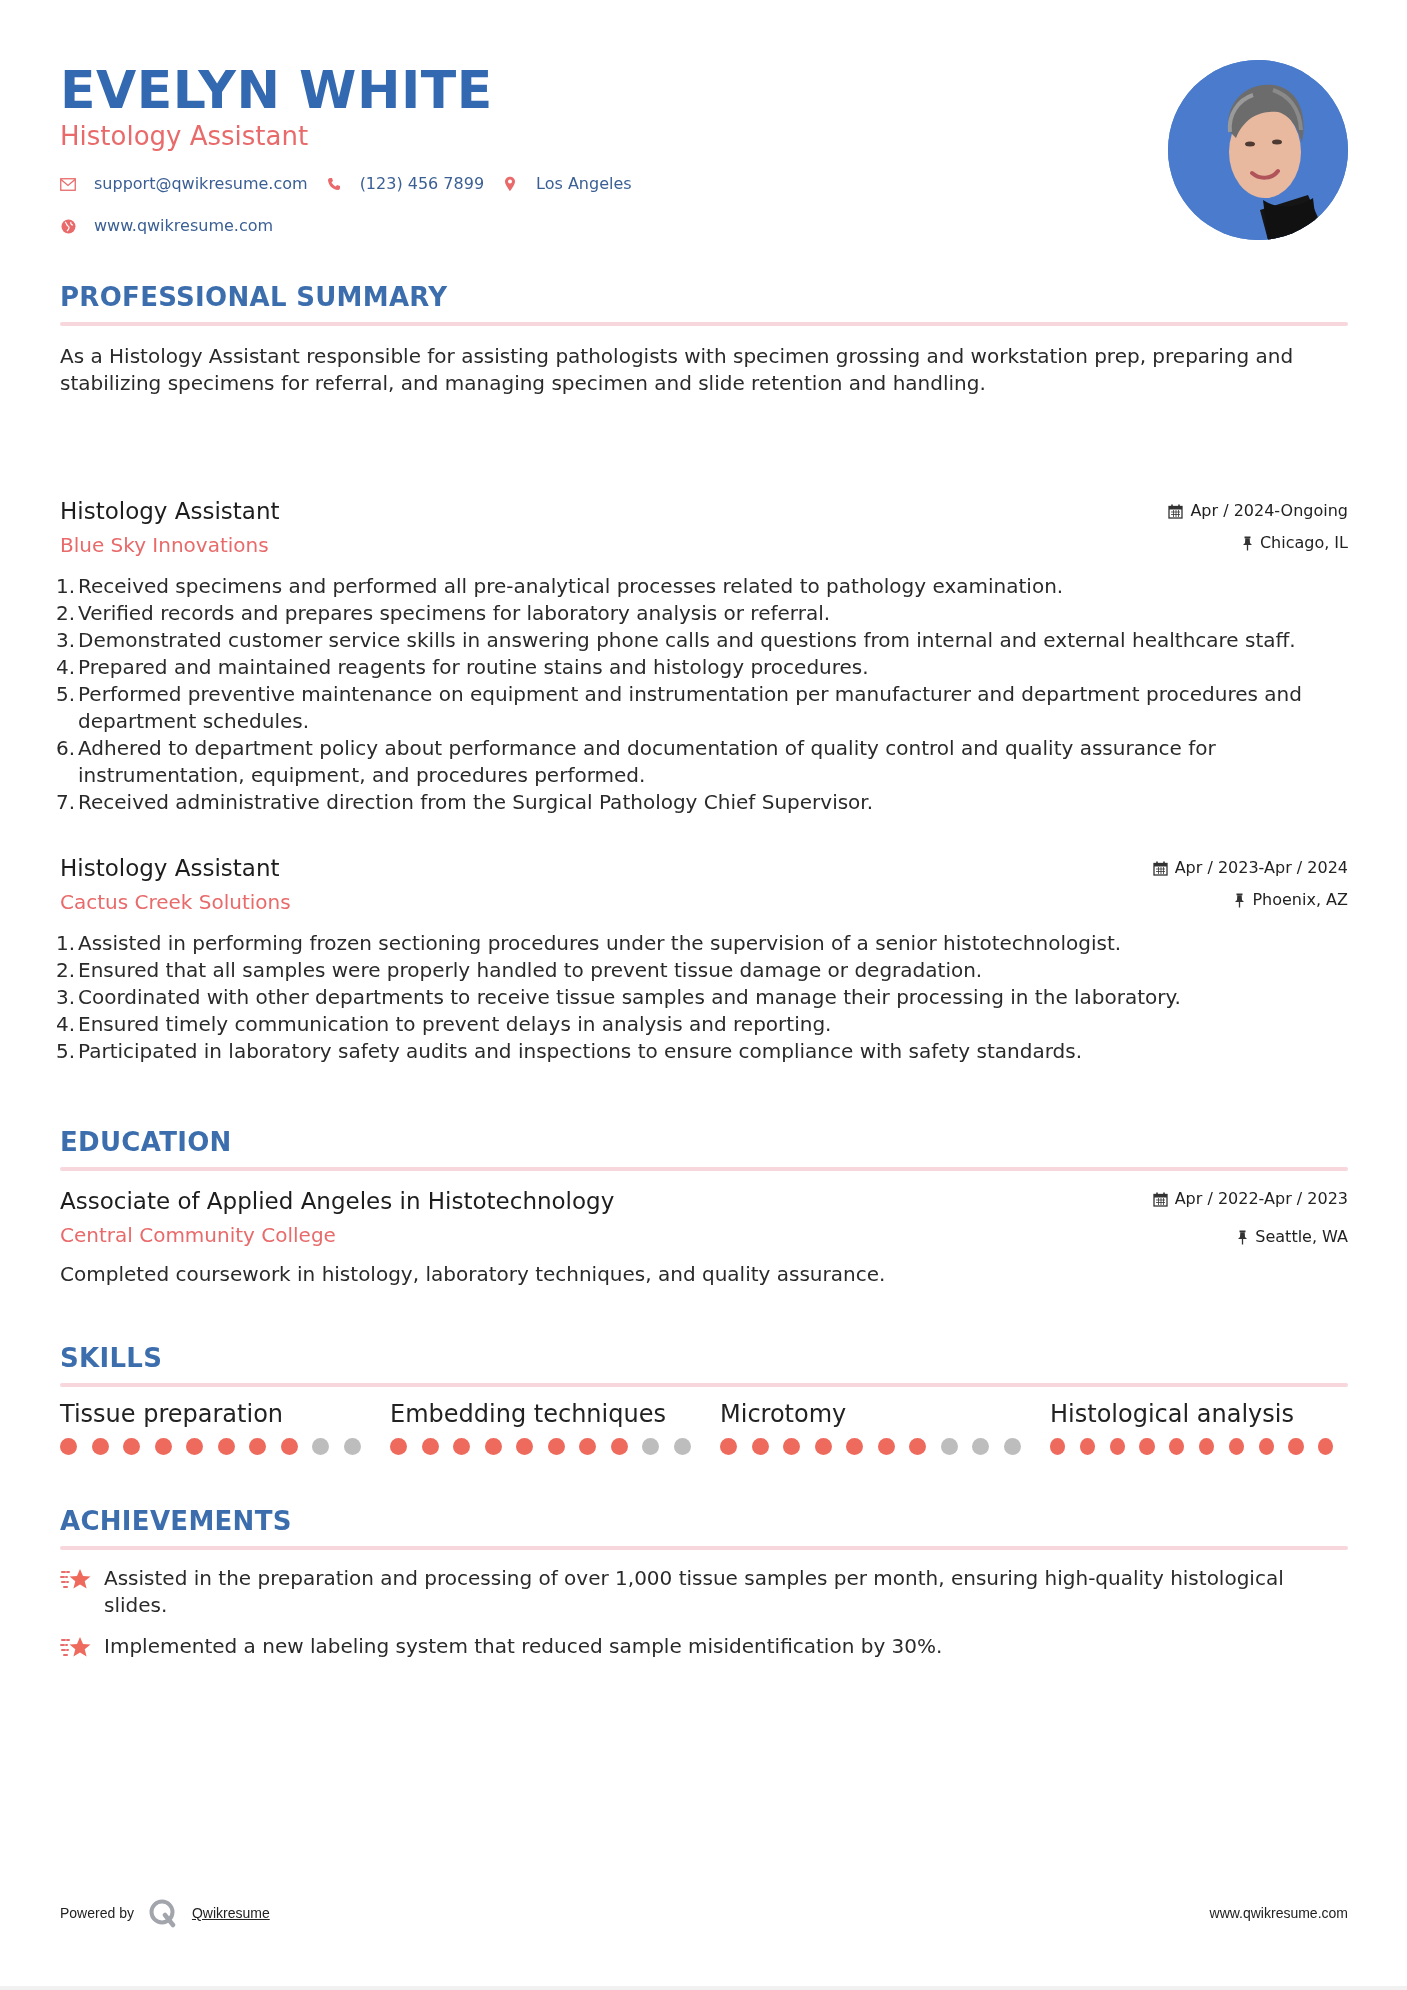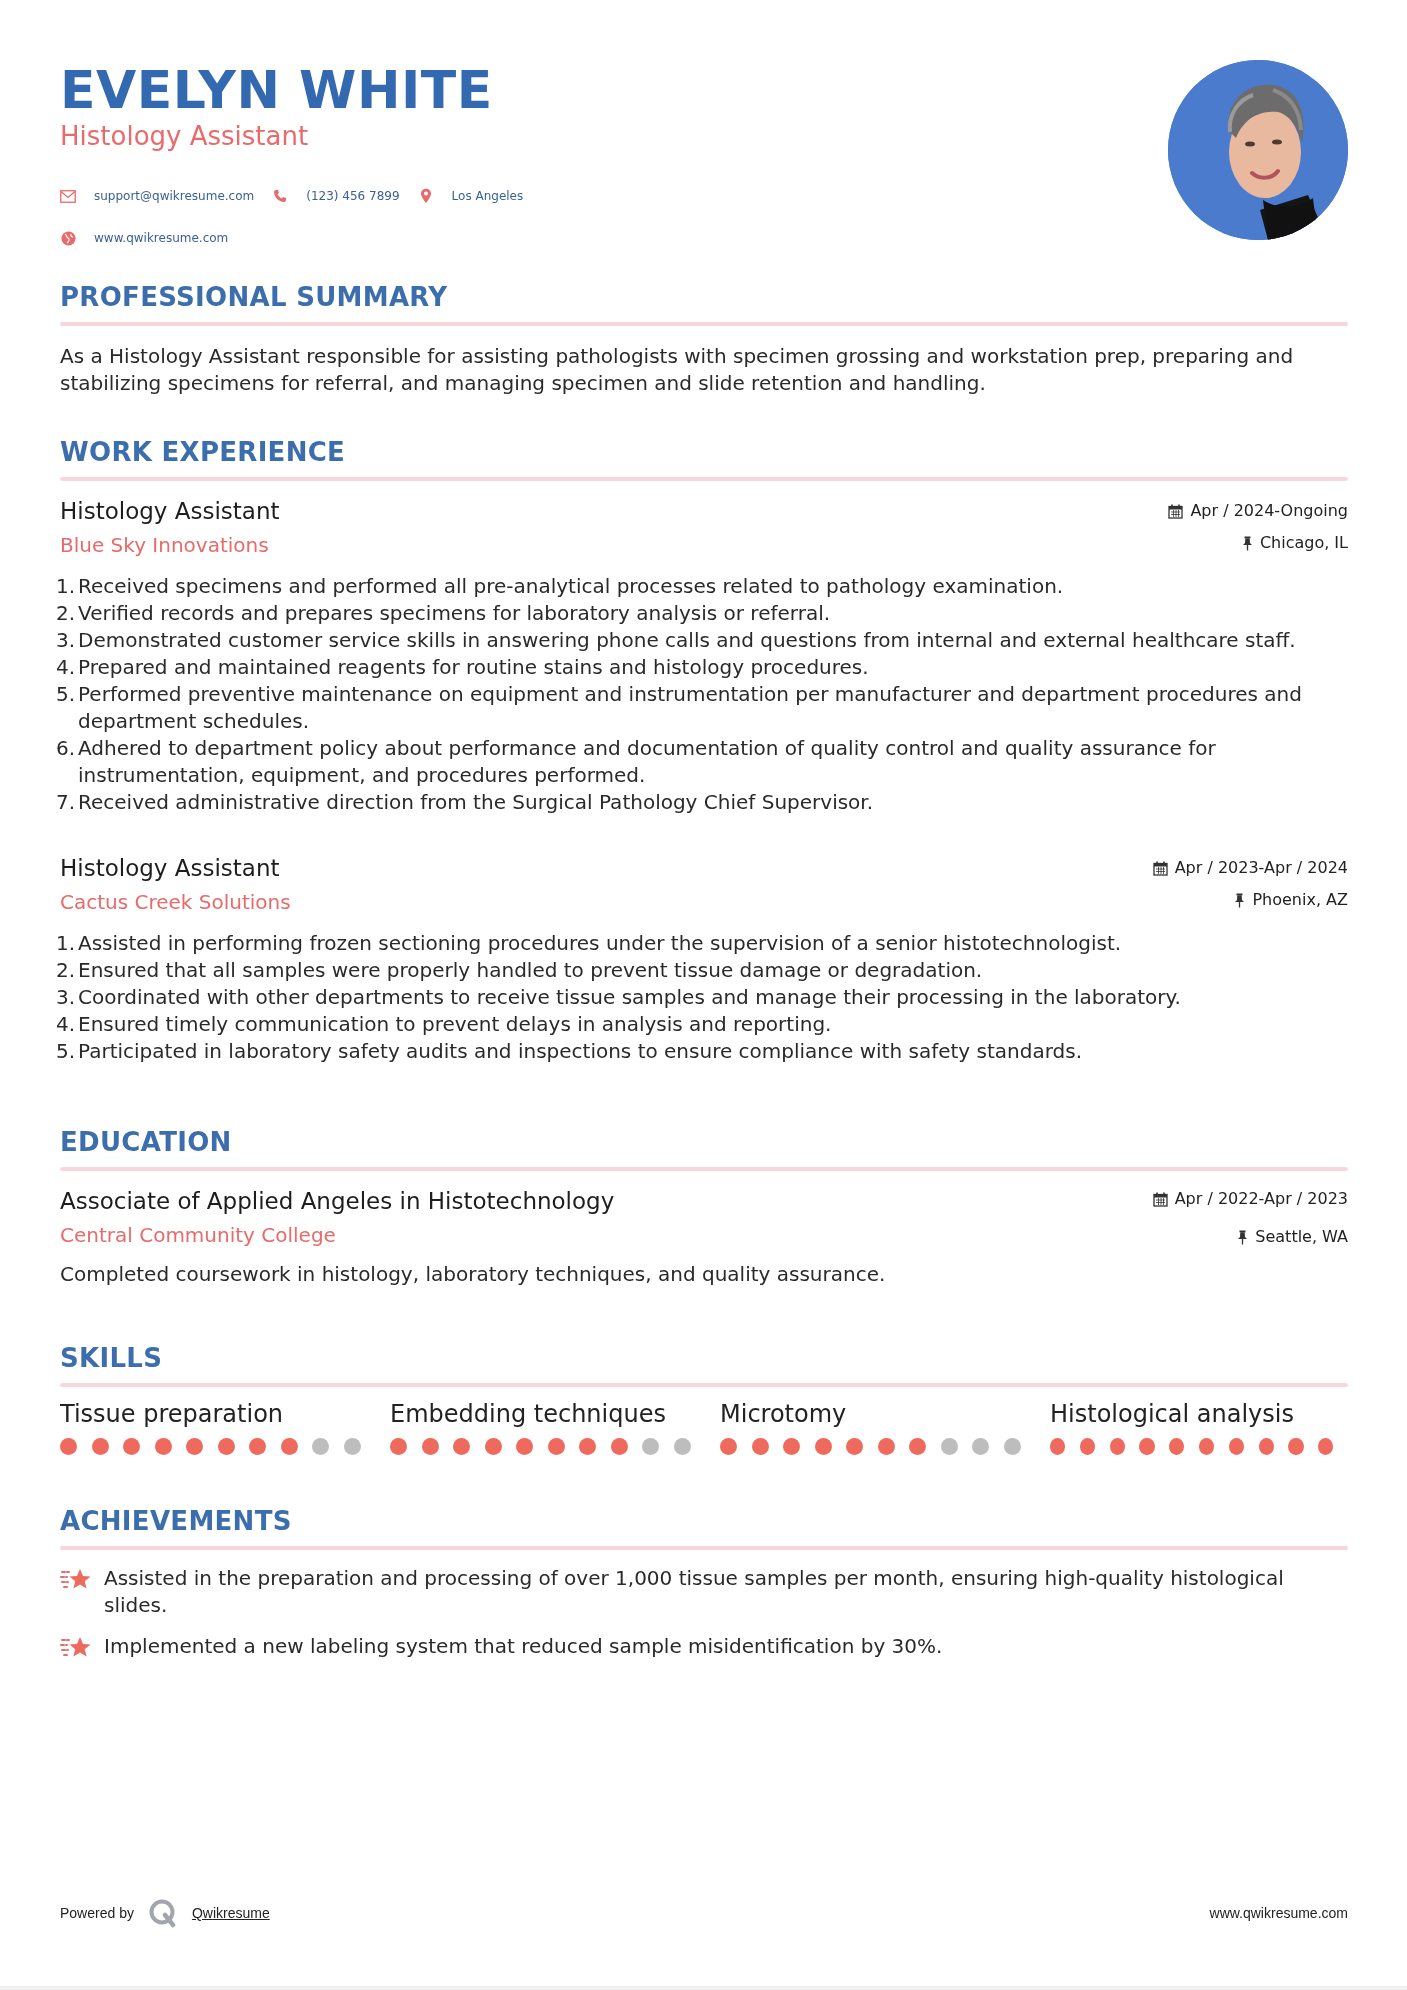--- a/index.html
+++ b/index.html
@@ -3,21 +3,21 @@
 <meta charset="utf-8">
 <style>
   * { box-sizing: border-box; margin: 0; padding: 0; }
   html, body { width: 1407px; height: 1990px; background: #ffffff; }
   body { position: relative; font-family: "Liberation Sans", "DejaVu Sans", sans-serif; color: #222; overflow: hidden; }
   .page { position: absolute; left: 60px; top: 0; width: 1288px; height: 1990px; }
 
   
   .name { position: absolute; left: 0; top: 58px; font-size: 52px; font-weight: bold; color: #3369b0; letter-spacing: 0.5px; line-height: 64px; font-family: "DejaVu Sans", sans-serif; }
   .title { position: absolute; left: 0; top: 120px; font-size: 26px; color: #e86a6a; line-height: 32px; font-family: "DejaVu Sans", sans-serif; }
-  .contacts { position: absolute; left: 0; top: 184px; font-size: 12px; line-height: 24px; color: #3a5f94; font-family: "DejaVu Sans", sans-serif; text-align: center; }
+  .contacts { position: absolute; left: 0; top: 172px; font-size: 16px; line-height: 24px; color: #3a5f94; font-family: "DejaVu Sans", sans-serif; text-align: center; }
   .contact-row { display: flex; align-items: center; height: 24px; }
   .contact-row + .contact-row { margin-top: 18px; }
   .contact-item { display: flex; align-items: center; margin-right: 18px; }
   .contact-icon { width: 16px; height: 16px; margin-right: 18px; display: inline-flex; align-items: center; justify-content: center; }
   .photo { position: absolute; right: 0; top: 60px; width: 180px; height: 180px; border-radius: 50%; background: #4a7bcc; overflow: hidden; }
 
   
   .section-head { position: absolute; left: 0; width: 1288px; }
   .section-head h2 { font-size: 26px; font-weight: bold; color: #3c6eae; line-height: 32px; letter-spacing: 0.3px; font-family: "DejaVu Sans", sans-serif; }
   .section-head .rule { margin-top: 9px; height: 4px; background: #f7d6dc; border-radius: 2px; }
@@ -123,24 +123,20 @@
       <path d="M84 113 C92 120 104 119 110 111" fill="none" stroke="#b0545a" stroke-width="4" stroke-linecap="round"></path>
     </svg>
   </div>
 
   <div class="section-head" style="top:281px;">
     <h2>PROFESSIONAL SUMMARY</h2>
     <div class="rule"></div>
   </div>
   <div class="body-text" style="position:absolute; left:0; top:343px; width:1288px;">As a Histology Assistant responsible for assisting pathologists with specimen grossing and workstation prep, preparing and stabilizing specimens for referral, and managing specimen and slide retention and handling.</div>
 
-  <div class="section-head" style="top:436px;">
-    <h2>WORK EXPERIENCE</h2>
-    <div class="rule"></div>
-  </div>
 
   <div class="job" style="top:496px;">
     <div class="job-title">Histology Assistant</div>
     <div class="job-company">Blue Sky Innovations</div>
     <div class="job-meta">
       <div class="meta-row">
         <span class="meta-icon">
           <svg width="15" height="15" viewBox="0 0 15 15">
               <rect x="1" y="2.5" width="13" height="11.5" fill="none" stroke="#333" stroke-width="1.3"></rect>
               <rect x="1" y="2.5" width="13" height="3" fill="#333"></rect>

